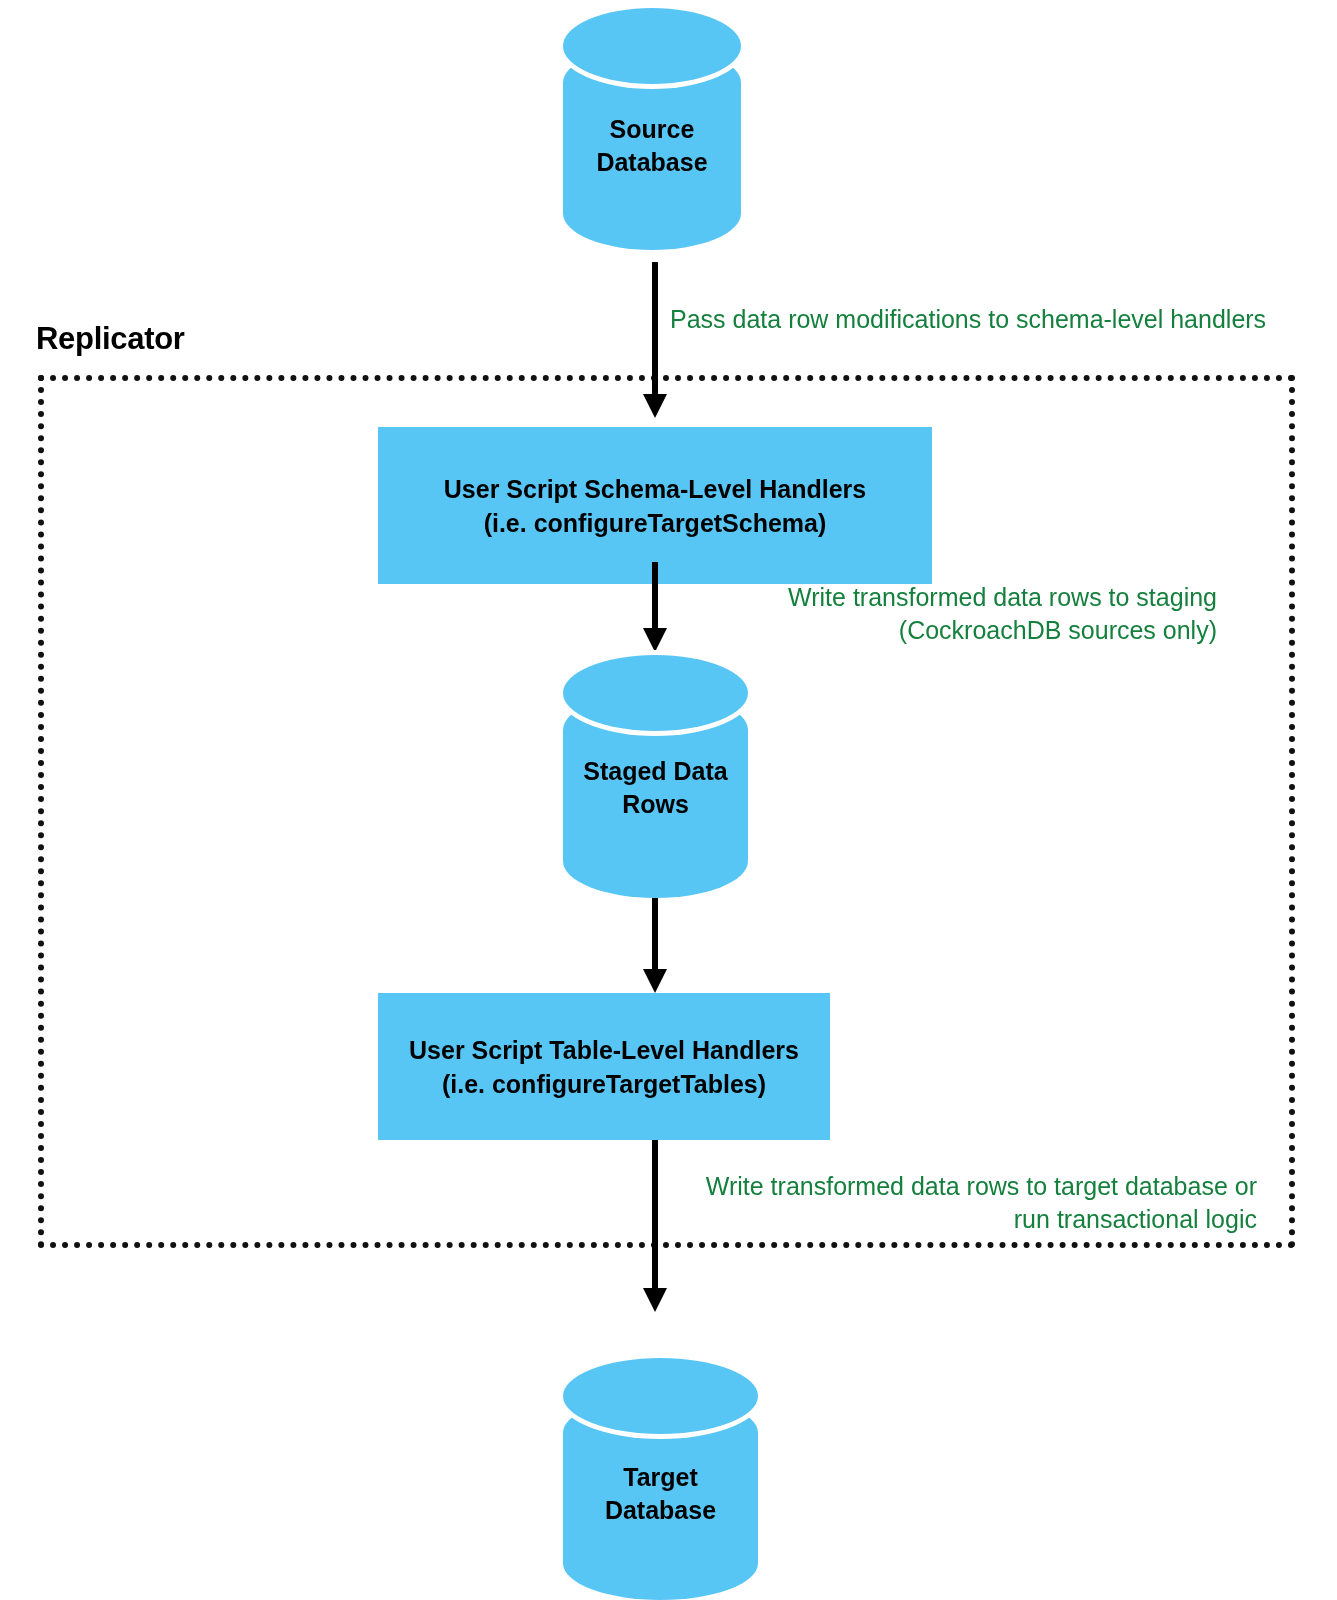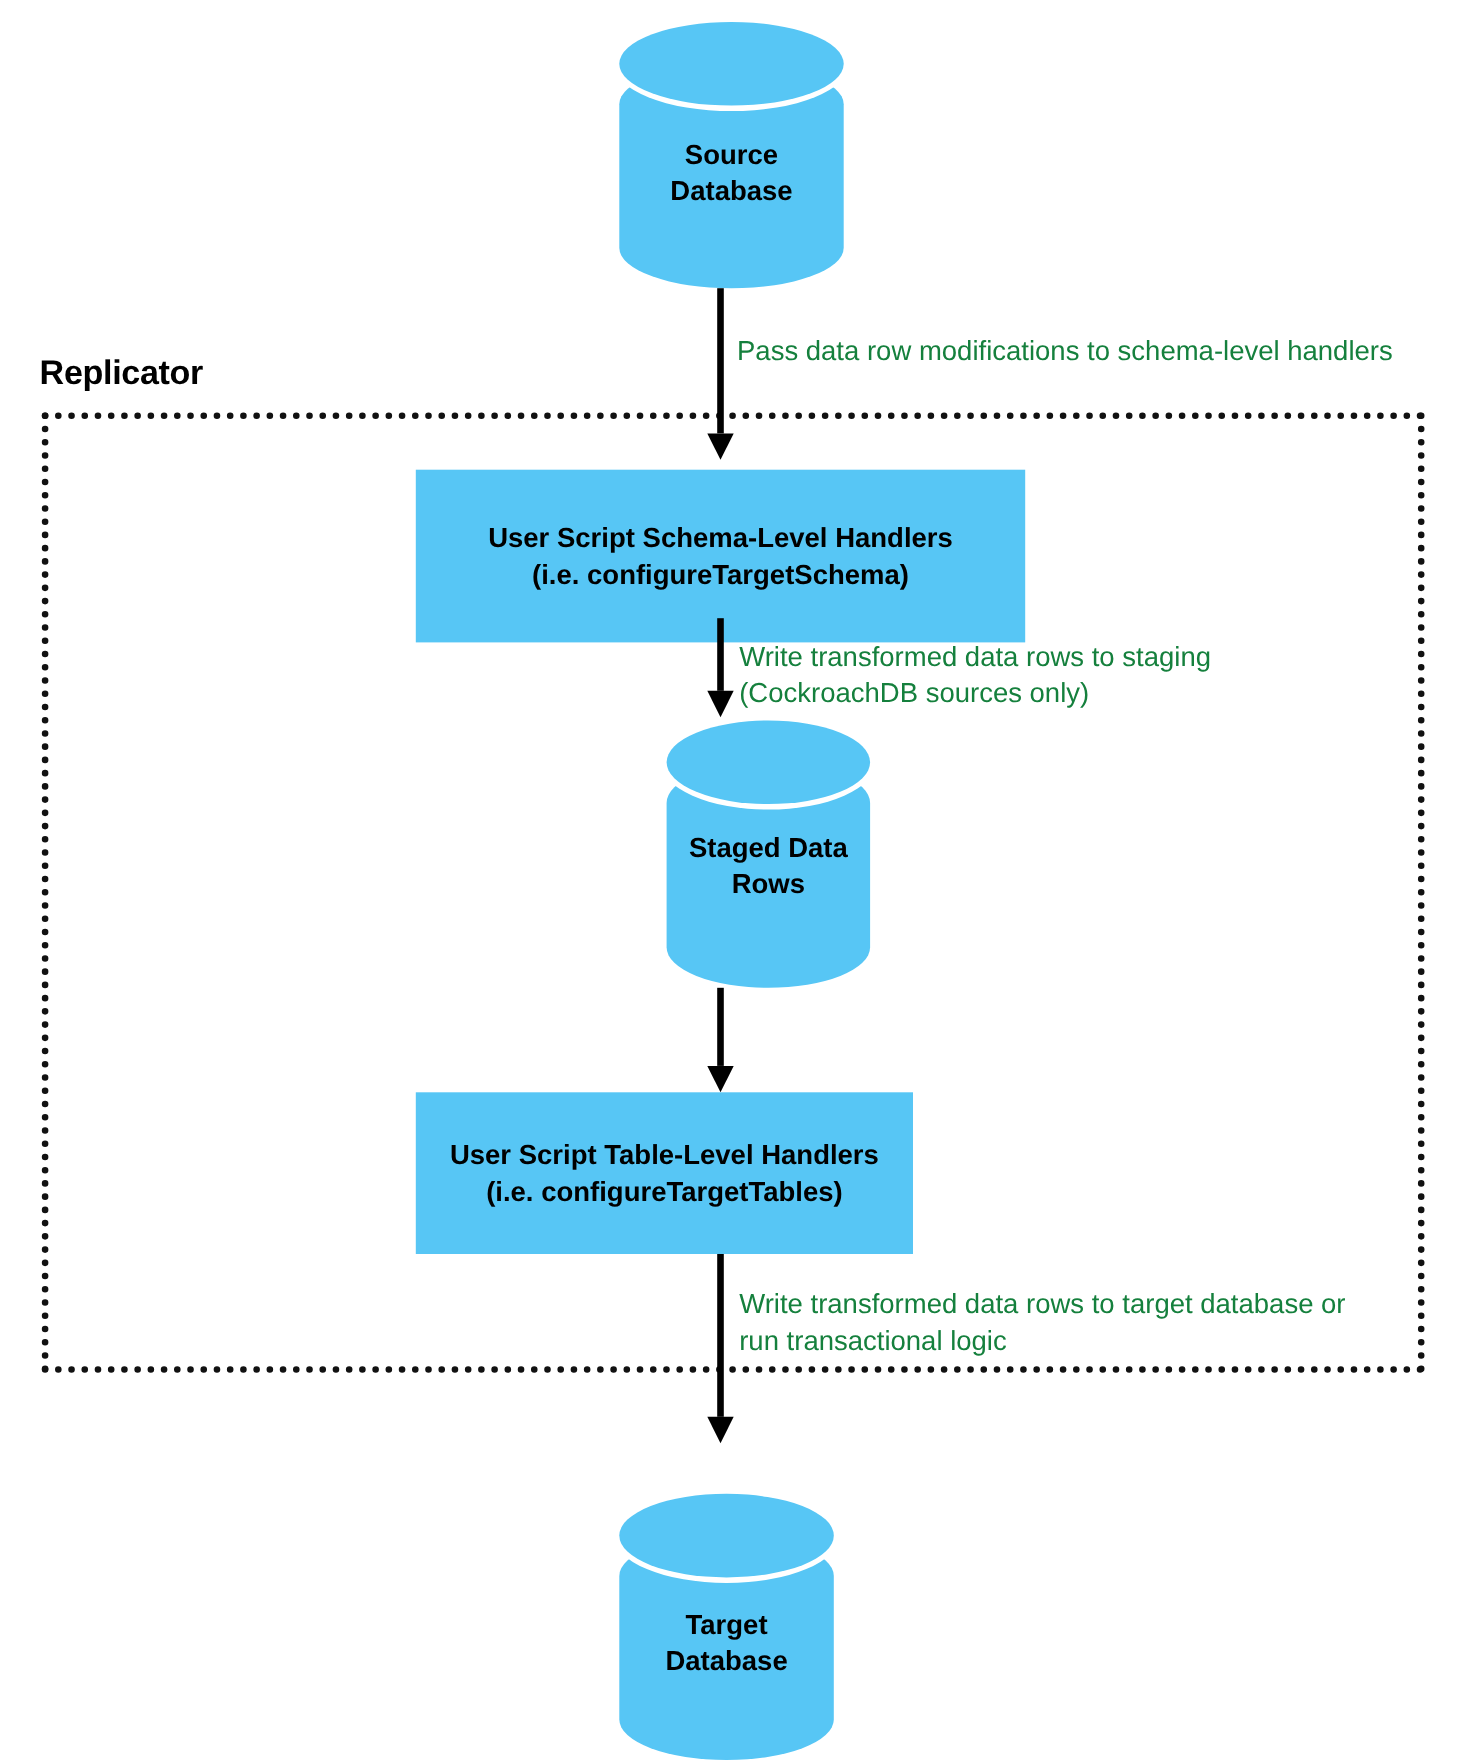--- a/index.html
+++ b/index.html
@@ -119,36 +119,36 @@
 
   
   .edge-label {
     position: absolute;
     font-size: 25px;
     line-height: 33px;
     color: #15803d;
     white-space: pre-line;
   }
   .edge-label.center {
-    text-align: left;
+    text-align: right;
   }
   .edge-label.left {
     text-align: left;
   }
 </style>
 </head>
 <body>
 
 <div id="canvas">
 
   <div class="boundary-label">Replicator</div>
 
   <div class="boundary-box"></div>
 
-  <div class="cylinder" style="left:563px; top:20px; width:164px; height:242px;padding-left:40px;">
+  <div class="cylinder" style="left:563px; top:8px; width:178px; height:242px;">
     <div class="cyl-body"></div>
     <div class="cyl-top"></div>
     <div class="cyl-label" style="top:105px;">Source
 Database</div>
   </div>
 
   <div class="arrow" style="left:643px; top:262px; width:24px; height:156px;">
     <div class="arrow-shaft" style="height:132px;"></div>
     <div class="arrow-head"></div>
   </div>
@@ -159,21 +159,21 @@
 (i.e. configureTargetSchema)</div>
   </div>
 
   <div class="arrow" style="left:643px; top:562px; width:24px; height:90px;">
     <div class="arrow-shaft" style="height:66px;"></div>
     <div class="arrow-head"></div>
   </div>
   <div class="edge-label center" style="left:672px; top:581px; width:545px;">Write transformed data rows to staging
 (CockroachDB sources only)</div>
 
-  <div class="cylinder" style="left:563px; top:655px; width:185px; height:243px;margin-left:43px;">
+  <div class="cylinder" style="left:563px; top:655px; width:185px; height:243px;">
     <div class="cyl-body"></div>
     <div class="cyl-top"></div>
     <div class="cyl-label" style="top:100px;">Staged Data
 Rows</div>
   </div>
 
   <div class="arrow" style="left:643px; top:898px; width:24px; height:95px;">
     <div class="arrow-shaft" style="height:71px;"></div>
     <div class="arrow-head"></div>
   </div>

